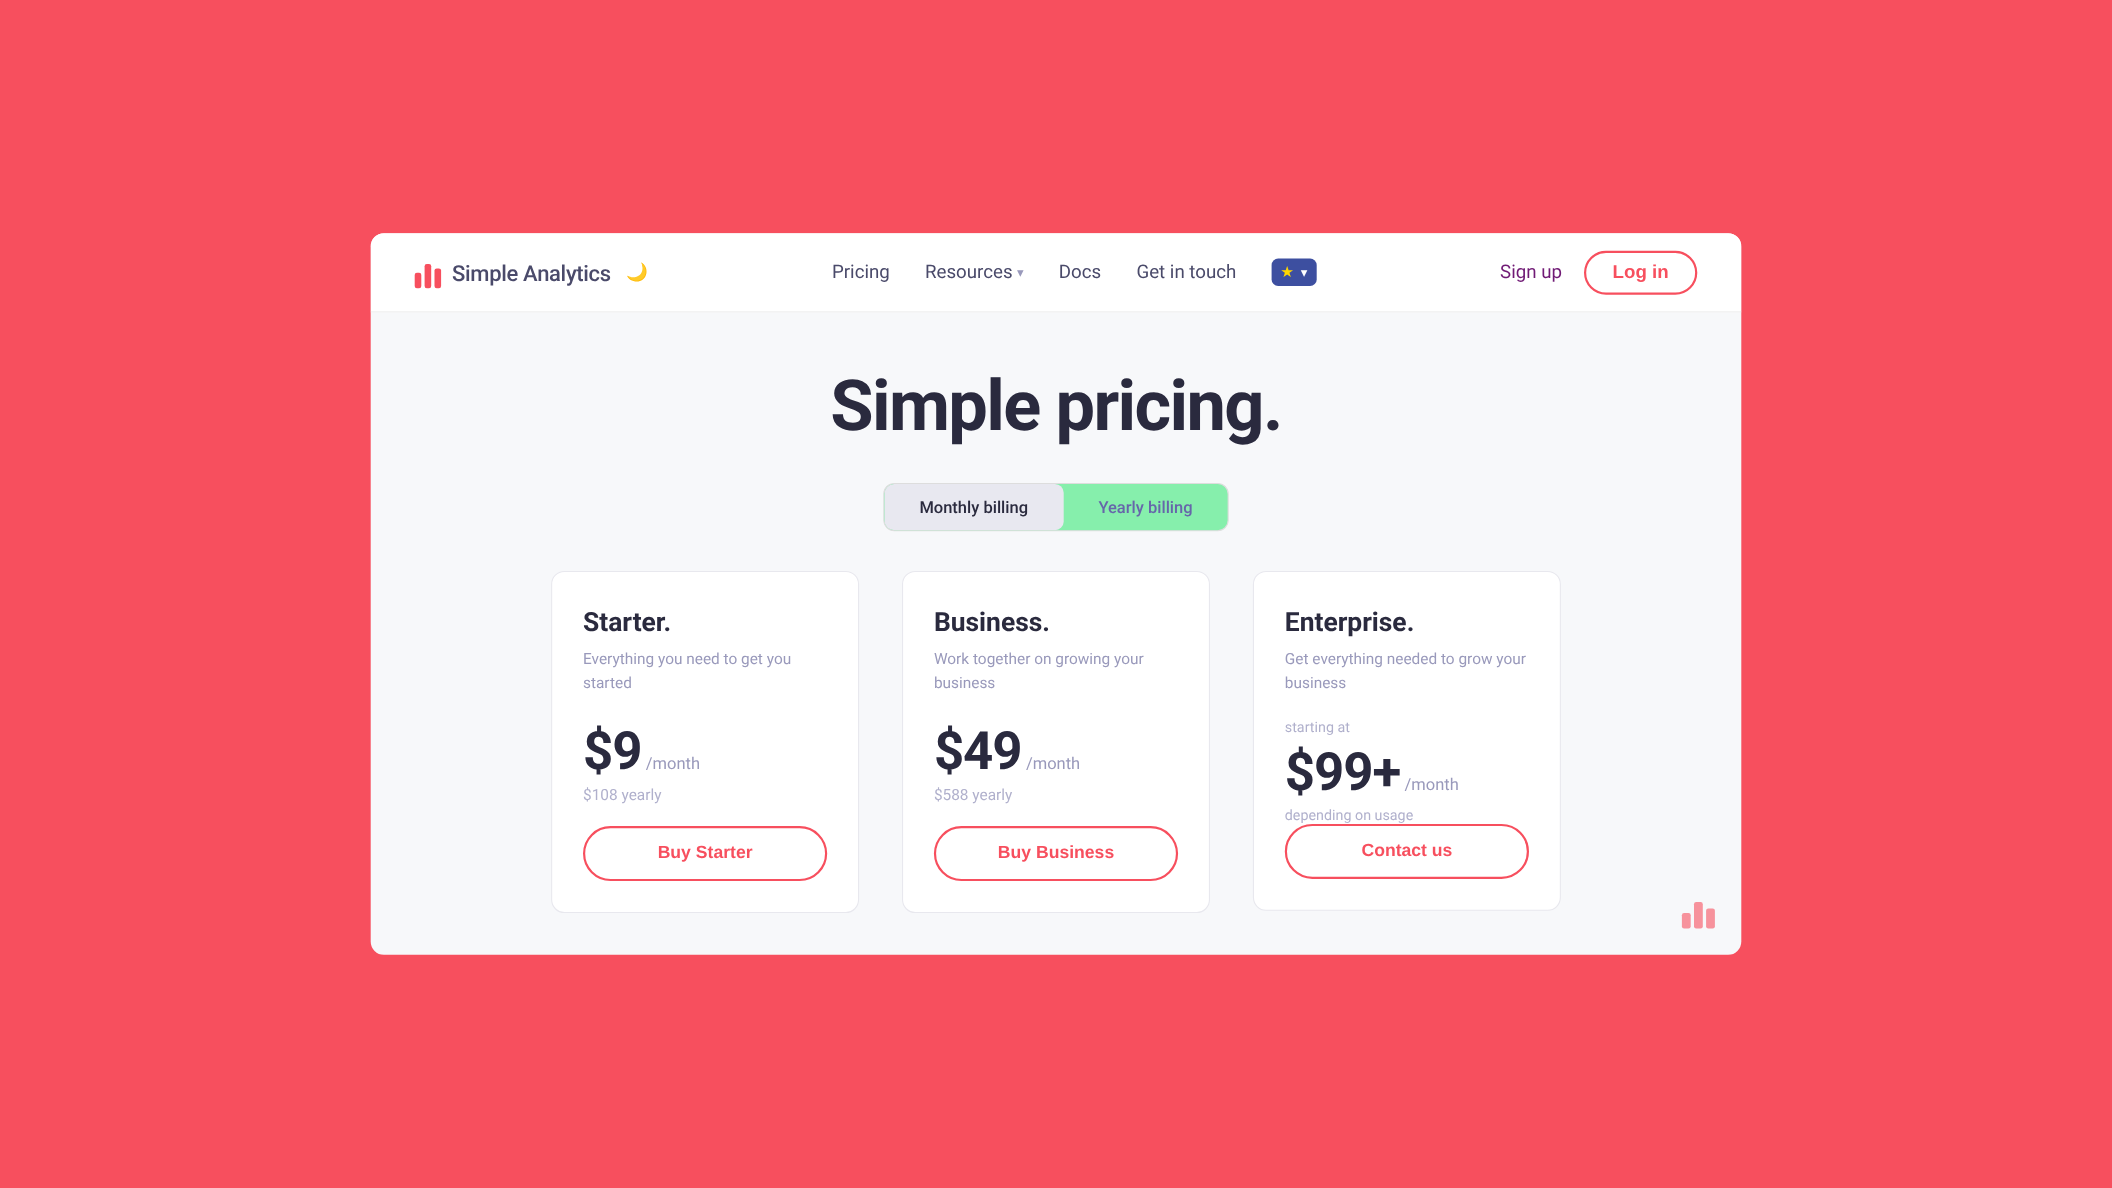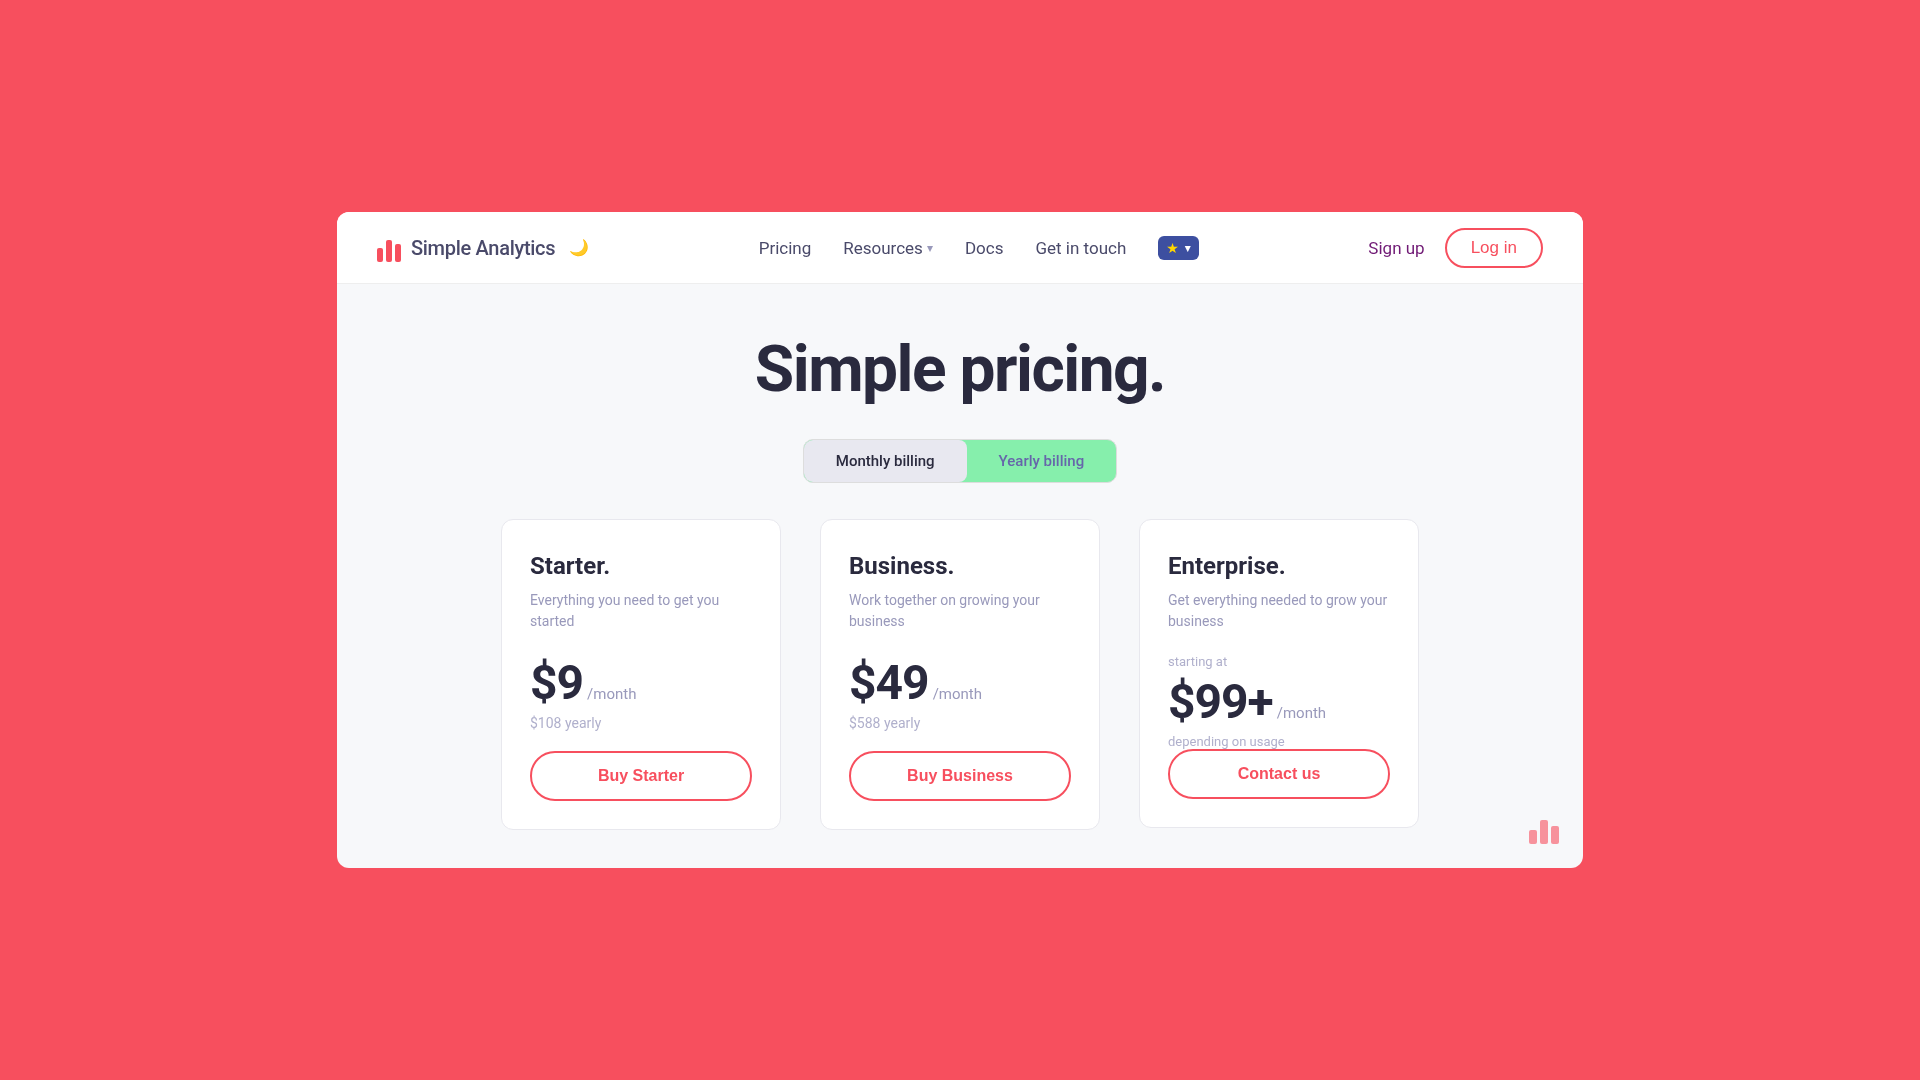--- a/index.html
+++ b/index.html
@@ -116,21 +116,21 @@
       cursor: pointer;
       text-decoration: none;
     }
     .log-in-btn {
       border: 2px solid #f74f5e;
       color: #f74f5e;
       background: transparent;
       border-radius: 24px;
       padding: 8px 24px;
       font-size: 17px;
-      font-weight: 400;
+      font-weight: 700;
       cursor: pointer;
     }
 
     
     .content {
       flex: 1;
       display: flex;
       flex-direction: column;
       align-items: center;
       padding: 48px 40px 28px;

